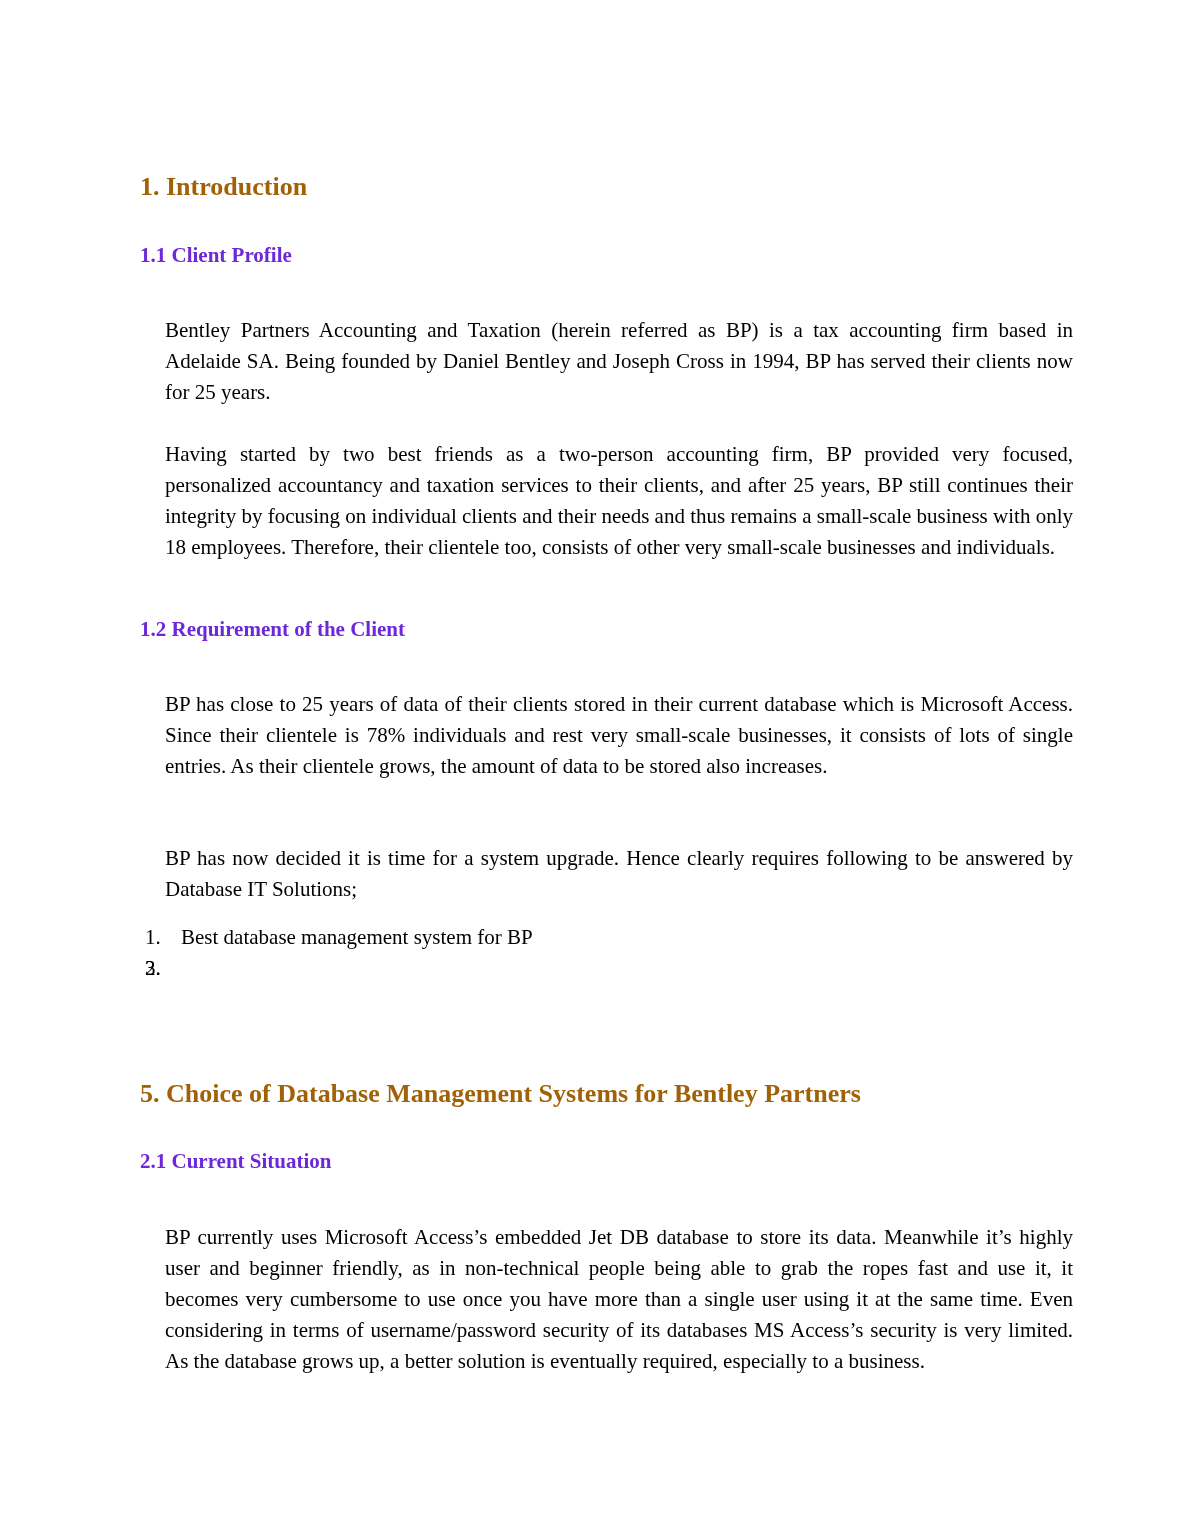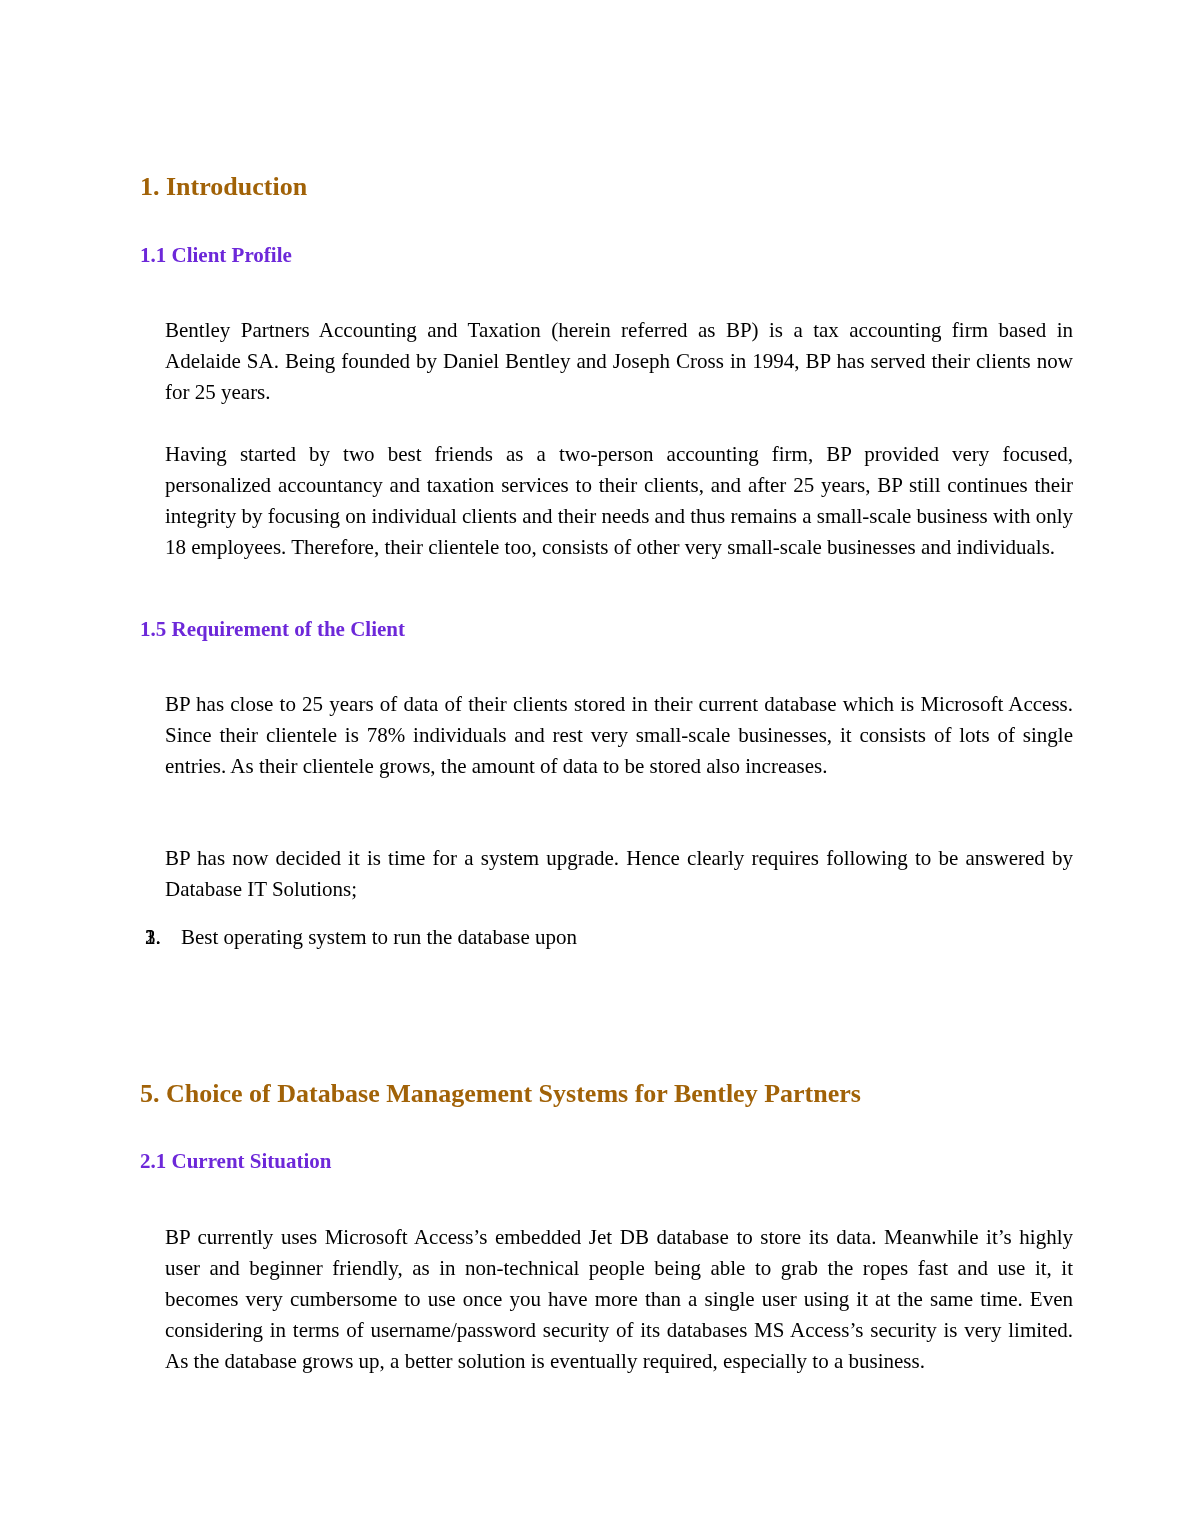--- a/index.html
+++ b/index.html
@@ -77,36 +77,36 @@
 <div class="page">
 
   <h1 class="h1" style="top:171px;">1. Introduction</h1>
 
   <h2 class="h2" style="top:242px;">1.1 Client Profile</h2>
 
   <p class="p" style="top:301px;">Bentley Partners Accounting and Taxation (herein referred as BP) is a tax accounting firm based in Adelaide SA. Being founded by Daniel Bentley and Joseph Cross in 1994, BP has served their clients now for 25 years.</p>
 
   <p class="p" style="top:425px;">Having started by two best friends as a two-person accounting firm, BP provided very focused, personalized accountancy and taxation services to their clients, and after 25 years, BP still continues their integrity by focusing on individual clients and their needs and thus remains a small-scale business with only 18 employees. Therefore, their clientele too, consists of other very small-scale businesses and individuals.</p>
 
-  <h2 class="h2" style="top:616px;">1.5 Requirement of the Client</h2>
+  <h2 class="h2" style="top:616px;">1.2 Requirement of the Client</h2>
 
   <p class="p" style="top:675px;">BP has close to 25 years of data of their clients stored in their current database which is Microsoft Access. Since their clientele is 78% individuals and rest very small-scale businesses, it consists of lots of single entries. As their clientele grows, the amount of data to be stored also increases.</p>
 
   <p class="p" style="top:829px;">BP has now decided it is time for a system upgrade. Hence clearly requires following to be answered by Database IT Solutions;</p>
 
   <ol class="list" style="top:922px;">
     <li>
       <span class="num">1.</span>
+      <span>Best database management system for BP</span>
     </li>
     <li>
       <span class="num">2.</span>
     </li>
     <li>
       <span class="num">3.</span>
-      <span>Best operating system to run the database upon</span>
     </li>
   </ol>
 
   <h1 class="h1" style="top:1078px;">5. Choice of Database Management Systems for Bentley Partners</h1>
 
   <h2 class="h2" style="top:1148px;">2.1 Current Situation</h2>
 
   <p class="p" style="top:1208px;">BP currently uses Microsoft Access’s embedded Jet DB database to store its data. Meanwhile it’s highly user and beginner friendly, as in non-technical people being able to grab the ropes fast and use it, it becomes very cumbersome to use once you have more than a single user using it at the same time. Even considering in terms of username/password security of its databases MS Access’s security is very limited. As the database grows up, a better solution is eventually required, especially to a business.</p>
 
 </div>

